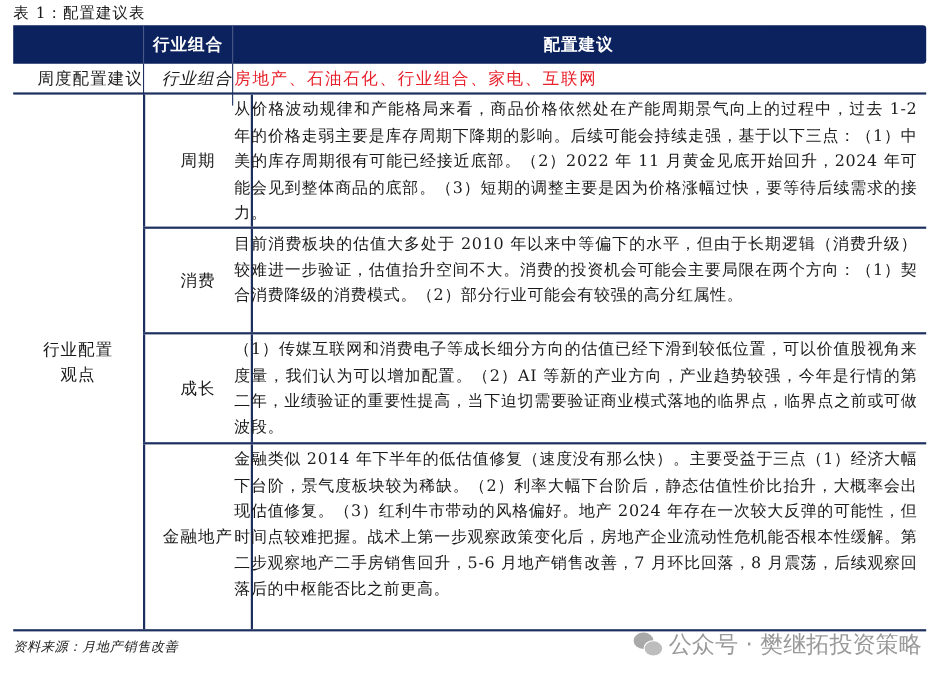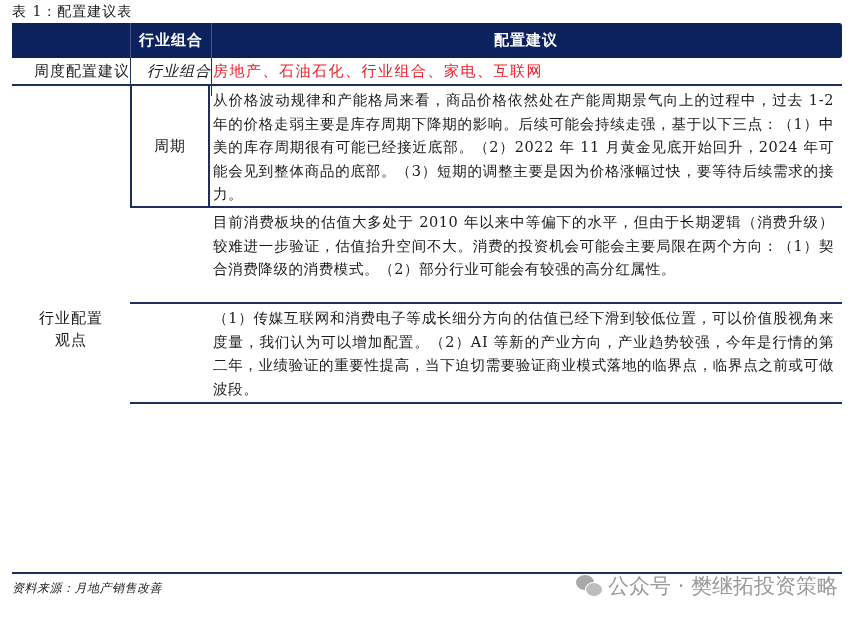--- a/index.html
+++ b/index.html
@@ -14,21 +14,21 @@
   .row1 { position:absolute; left:0; top:35px; width:830px; height:26px; border-bottom:2px solid #1c2f5e; }
   .row1 .c1 { position:absolute; left:0; width:118px; height:37px; font-size:15px; text-align:right; line-height:26px; letter-spacing:1px; }
   .row1 .c2 { position:absolute; left:118px; width:80px; height:38px; border-left:1px solid #1c2f5e; border-right:1px solid #1c2f5e; font-size:15px; text-align:right; line-height:26px; letter-spacing:1px;font-style:italic; }
   .row1 .c3 { position:absolute; left:199px; right:0; height:26px; font-size:15px; line-height:26px; padding-left:2px; color:#e8202a; letter-spacing:1.5px; }
   .body { position:absolute; left:0; top:63px; width:830px; height:486px; border-bottom:2px solid #1c2f5e; }
   .group-label { position:absolute; left:0; top:0; width:118px; height:486px; display:flex; align-items:center; justify-content:center;
                  text-align:center; font-size:15px; line-height:22px; letter-spacing:1px; }
   .group-label span { display:block; }
   .sub { position:absolute; left:118px; width:712px; border-bottom:2px solid #1c2f5e; }
   .sub:last-child { border-bottom:none; }
-  .sub .type { position:absolute; left:0; top:0; bottom:0; width:80px; border-left:2px solid #1c2f5e; border-right:2px solid #1c2f5e;
+  .sub .type { position:absolute; left:0; top:0; bottom:0; width:100px; border-left:2px solid #1c2f5e; border-right:2px solid #1c2f5e;
                display:flex; align-items:center; justify-content:center; font-size:15px; letter-spacing:1px; box-sizing:border-box; }
   .sub .text { position:absolute; left:82px; right:0; top:0; padding:3px 8px 0 1px; font-size:14.5px; line-height:23.5px; letter-spacing:0.6px; text-align:justify; }
   .footer { position:absolute; left:12px; top:580px; font-size:12px; font-style:italic; color:#222; letter-spacing:0.5px; }
   .watermark { position:absolute; right:26px; top:572px; display:flex; align-items:center; gap:6px;
                font-family:"DejaVu Sans", "Liberation Sans", sans-serif; font-size:21px; color:#9a9a9a; }
   .wechat { width:26px; height:22px; position:relative; }
   .wechat .b1 { position:absolute; left:0; top:0; width:18px; height:15px; background:#a9a9a9; border-radius:50%; }
   .wechat .b2 { position:absolute; left:9px; top:7px; width:16px; height:13px; background:#bdbdbd; border-radius:50%; border:1px solid #fff; }
 </style>
 </head>
@@ -54,26 +54,30 @@
         <span>行业配置</span>
         <span>观点</span>
       </div>
     </div>
 
     <div class="sub" style="top:0; height:120px;">
       <div class="type">周期</div>
       <div class="text">从价格波动规律和产能格局来看，商品价格依然处在产能周期景气向上的过程中，过去 1-2 年的价格走弱主要是库存周期下降期的影响。后续可能会持续走强，基于以下三点：（1）中美的库存周期很有可能已经接近底部。（2）2022 年 11 月黄金见底开始回升，2024 年可能会见到整体商品的底部。（3）短期的调整主要是因为价格涨幅过快，要等待后续需求的接力。</div>
     </div>
     <div class="sub" style="top:122px; height:94px;">
+      <div class="type">消费</div>
       <div class="text">目前消费板块的估值大多处于 2010 年以来中等偏下的水平，但由于长期逻辑（消费升级）较难进一步验证，估值抬升空间不大。消费的投资机会可能会主要局限在两个方向：（1）契合消费降级的消费模式。（2）部分行业可能会有较强的高分红属性。</div>
     </div>
     <div class="sub" style="top:218px; height:98px;">
+      <div class="type">成长</div>
       <div class="text">（1）传媒互联网和消费电子等成长细分方向的估值已经下滑到较低位置，可以价值股视角来度量，我们认为可以增加配置。（2）AI 等新的产业方向，产业趋势较强，今年是行情的第二年，业绩验证的重要性提高，当下迫切需要验证商业模式落地的临界点，临界点之前或可做波段。</div>
     </div>
     <div class="sub" style="top:318px; height:168px; border-bottom:none;">
+      <div class="type">金融地产</div>
+      <div class="text">金融类似 2014 年下半年的低估值修复（速度没有那么快）。主要受益于三点（1）经济大幅下台阶，景气度板块较为稀缺。（2）利率大幅下台阶后，静态估值性价比抬升，大概率会出现估值修复。（3）红利牛市带动的风格偏好。地产 2024 年存在一次较大反弹的可能性，但时间点较难把握。战术上第一步观察政策变化后，房地产企业流动性危机能否根本性缓解。第二步观察地产二手房销售回升，5-6 月地产销售改善，7 月环比回落，8 月震荡，后续观察回落后的中枢能否比之前更高。</div>
     </div>
   </div>
 </div>
 
 <div class="footer">资料来源：月地产销售改善</div>
 
 <div class="watermark">
   <div class="wechat">
     <div class="b1"></div>
       <div class="b2"></div>

